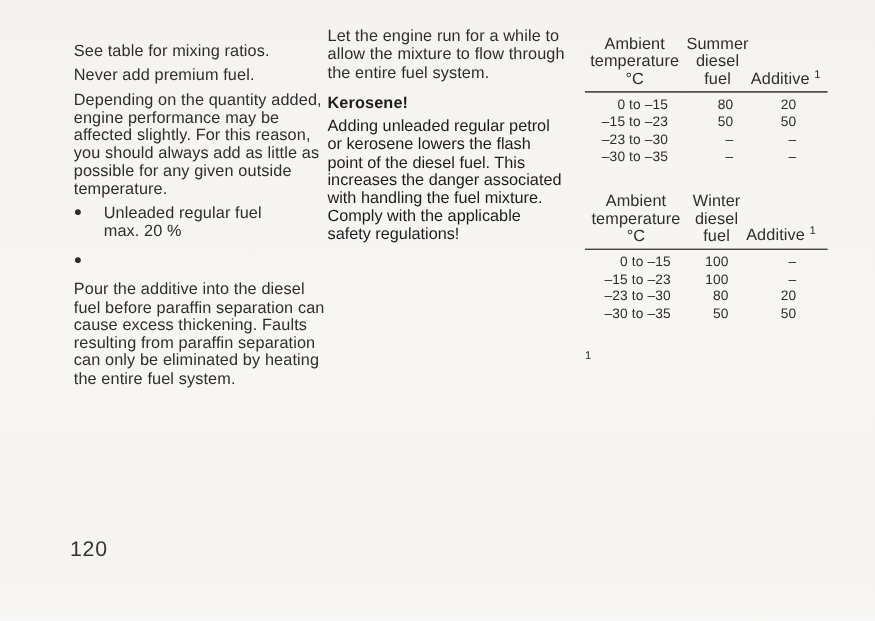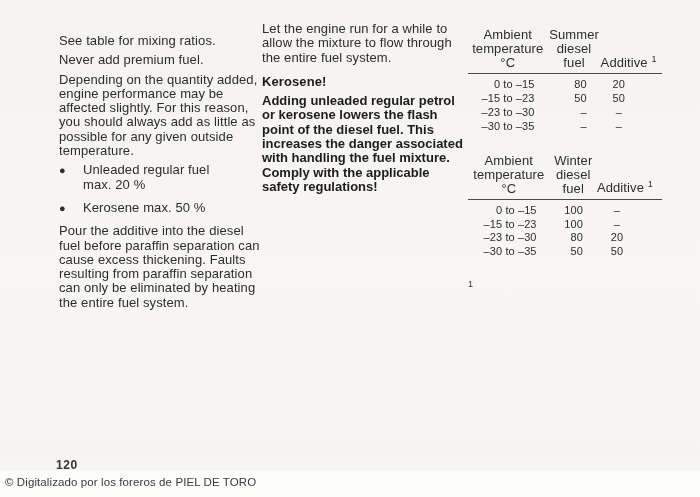--- a/index.html
+++ b/index.html
@@ -18,45 +18,45 @@
     line-height: 14.3px;
     letter-spacing: 0.1px;
   }
   .col-left  { left: 59px;  top: 22px; width: 204px; margin-top: 12px; }
   .col-mid   { left: 262px; top: 22px; width: 206px; }
   .col-right { left: 468px; top: 28px; width: 196px; }
   .para { margin: 0 0 5px 0; }
   .bullet-row { display: flex; margin: 3px 0 9px 0; }
   .bullet-glyph { flex: none; width: 24px; font-size: 11px; line-height: 14.3px; }
   .caution-heading { font-weight: bold; color: #1c1c1c; margin: 10px 0 5px 0; }
-  .caution-body { font-weight: bold; color: #1c1c1c; margin: 0; letter-spacing: 0; }
+  .caution-body { font-weight: normal; color: #1c1c1c; margin: 0; letter-spacing: 0; }
 
   .fuel-table { border-collapse: collapse; width: 194px; margin: 0 0 20px 0; }
   .fuel-table th {
     font-weight: normal; text-align: center; vertical-align: bottom;
     padding: 0 0 3px 0; border-bottom: 1.5px solid #4a4a4a;
     font-size: 13px; line-height: 14px;
   }
   .fuel-table td { padding: 0; font-size: 11px; line-height: 13.9px; }
   .fuel-table tbody tr:first-child td { padding-top: 4px; }
   .c-temp { width: 83px; }
   .c-fuel { width: 46px; }
   .c-add  { width: 65px; }
   th.c-add { text-align: left; }
   td.c-temp { text-align: right; padding-right: 13px; }
   td.c-fuel { text-align: right; padding-right: 14px; }
-  td.c-add  { text-align: center; padding-right: 25px; }
+  td.c-add  { text-align: right; padding-right: 25px; }
   sup.hdr-sup { font-size: 9px; }
 
   .footnote { display: flex; margin-top: 6px; font-size: 13px; line-height: 14.5px; }
   .fn-marker { flex: none; width: 14px; font-size: 9px; position: relative; top: -2px; }
 
   .page-number {
-    position: absolute; left: 56px; top: 458px;
-    font-size: 12px; letter-spacing: 0.6px; color: #333333; font-weight: bold;
+    position: absolute; left: 56px; top: 430px;
+    font-size: 17px; letter-spacing: 0.6px; color: #333333;
   }
   .watermark-bar {
     position: absolute; left: 0; right: 0; bottom: 0; height: 26px;
     background: #fcfcfb;
   }
   .watermark-text {
     position: absolute; left: 5px; top: 5px;
     font-size: 11.5px; color: #3a3a3a; letter-spacing: 0.1px;
   }
 </style>
@@ -69,21 +69,20 @@
     <p class="para">See table for mixing ratios.</p>
     <p class="para">Never add premium fuel.</p>
     <p class="para">Depending on the quantity added,<br>engine performance may be<br>affected slightly. For this reason,<br>you should always add as little as<br>possible for any given outside<br>temperature.</p>
 
     <div class="bullet-row">
       <span class="bullet-glyph">●</span>
       <span>Unleaded regular fuel<br>max. 20 %</span>
     </div>
     <div class="bullet-row">
       <span class="bullet-glyph">●</span>
-      <span>Kerosene max. 50 %</span>
     </div>
 
     <p class="para">Pour the additive into the diesel<br>fuel before paraffin separation can<br>cause excess thickening. Faults<br>resulting from paraffin separation<br>can only be eliminated by heating<br>the entire fuel system.</p>
   </div>
 
   <div class="col col-mid">
     <p class="para">Let the engine run for a while to<br>allow the mixture to flow through<br>the entire fuel system.</p>
     <p class="caution-heading">Kerosene!</p>
     <p class="caution-body">Adding unleaded regular petrol<br>or kerosene lowers the flash<br>point of the diesel fuel. This<br>increases the danger associated<br>with handling the fuel mixture.<br>Comply with the applicable<br>safety regulations!</p>
   </div>
@@ -153,17 +152,14 @@
         </tr>
       </tbody>
     </table>
 
     <div class="footnote">
       <span class="fn-marker">1</span>
     </div>
   </div>
 
   <div class="page-number">120</div>
-  <div class="watermark-bar">
-    <div class="watermark-text">© Digitalizado por los foreros de PIEL DE TORO</div>
-  </div>
 
 </div>
 
 </body></html>

